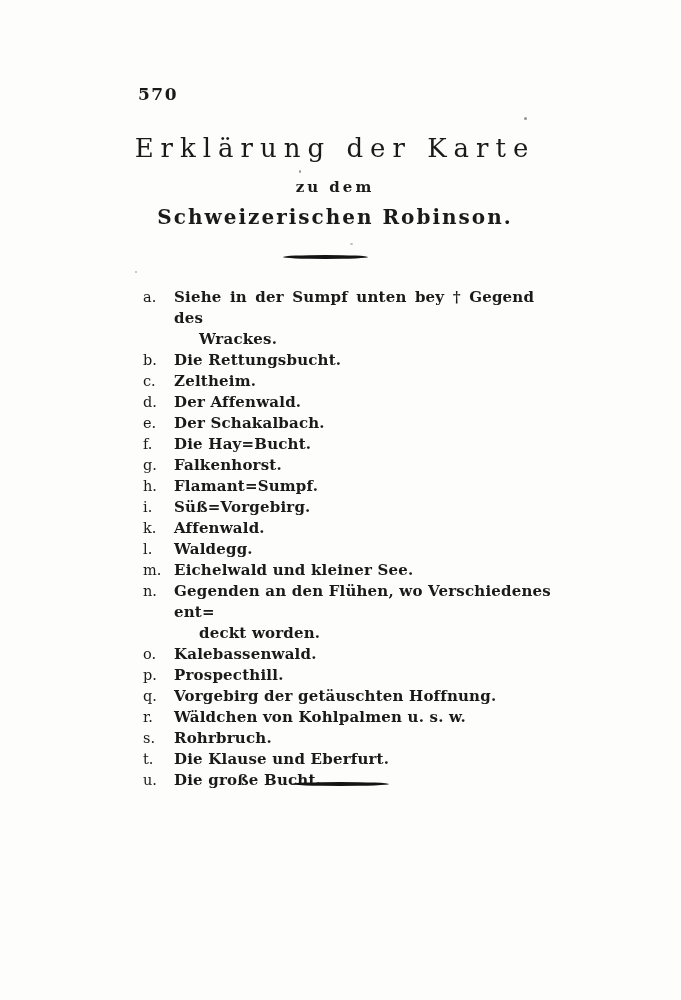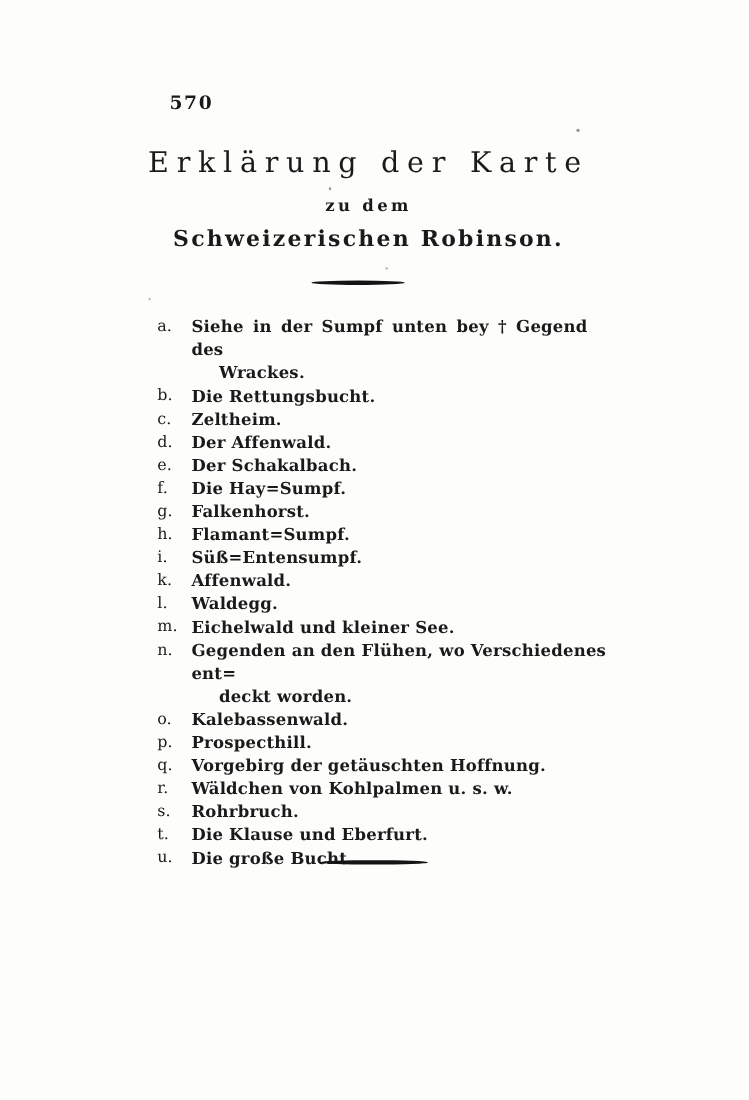--- a/index.html
+++ b/index.html
@@ -11,21 +11,21 @@
     position: relative;
     width: 681px;
     height: 1000px;
     background: #fdfdfb;
     font-family: "DejaVu Serif", "Liberation Serif", serif;
     color: #1a1a1a;
     overflow: hidden;
   }
   .pagenum {
     position: absolute;
-    left: 154px;
+    left: 138px;
     top: 84px;
     font-size: 17px;
     font-weight: 700;
     letter-spacing: 1.5px;
   }
   .title-block {
     position: absolute;
     left: 70px;
     width: 530px;
     top: 133px;
@@ -155,42 +155,42 @@
     <div class="row">
       <span class="lbl">e.</span>
       <span class="txt">
           <span class="line-1">Der Schakalbach.</span>
         </span>
     </div>
 
     <div class="row">
       <span class="lbl">f.</span>
       <span class="txt">
-          <span class="line-1">Die Hay=Sumpf.</span>
+          <span class="line-1">Die Hay=Bucht.</span>
         </span>
     </div>
 
     <div class="row">
       <span class="lbl">g.</span>
       <span class="txt">
           <span class="line-1">Falkenhorst.</span>
         </span>
     </div>
 
     <div class="row">
       <span class="lbl">h.</span>
       <span class="txt">
           <span class="line-1">Flamant=Sumpf.</span>
         </span>
     </div>
 
     <div class="row">
       <span class="lbl">i.</span>
       <span class="txt">
-          <span class="line-1">Süß=Entensumpf.</span>
+          <span class="line-1">Süß=Vorgebirg.</span>
         </span>
     </div>
 
     <div class="row">
       <span class="lbl">k.</span>
       <span class="txt">
           <span class="line-1">Affenwald.</span>
         </span>
     </div>
 

